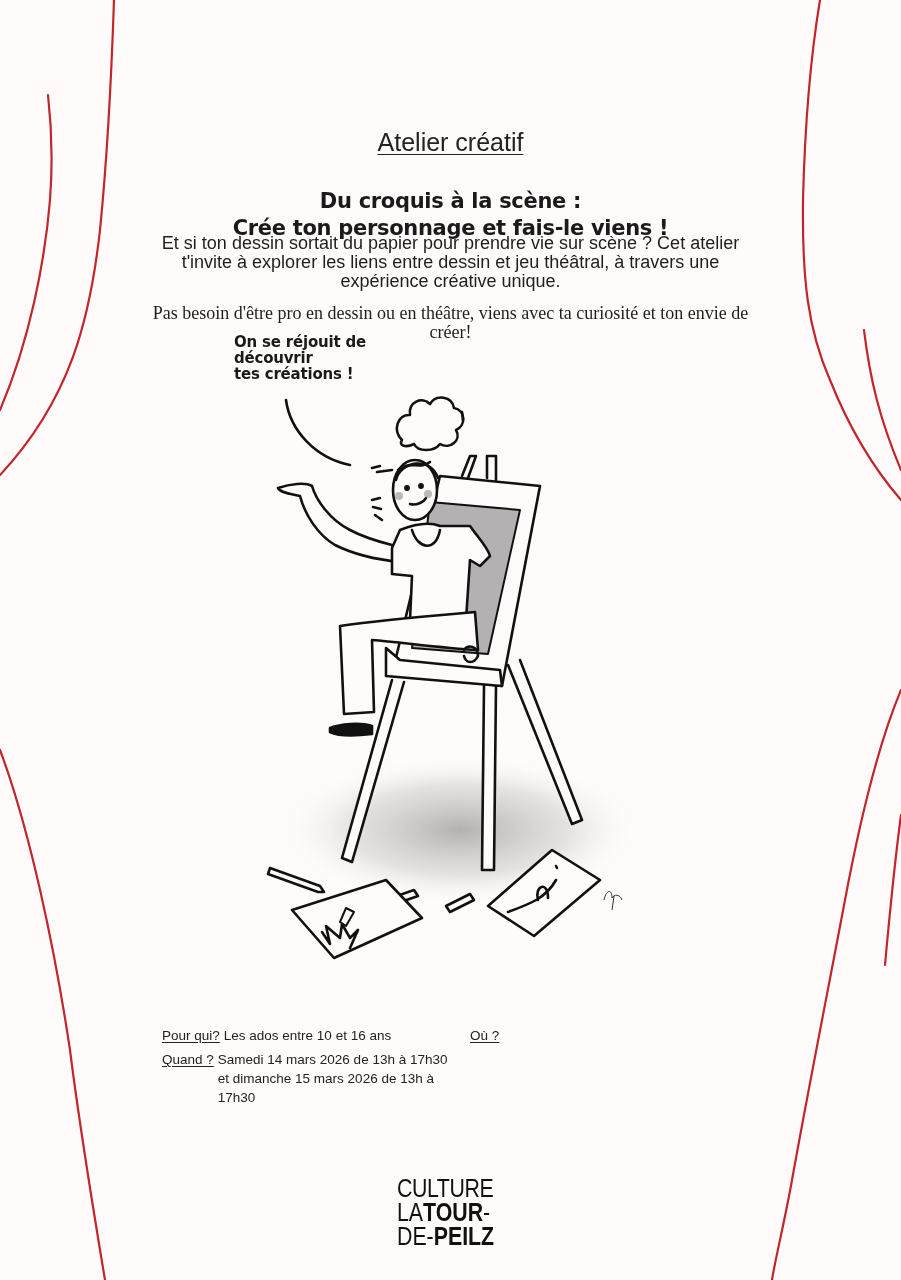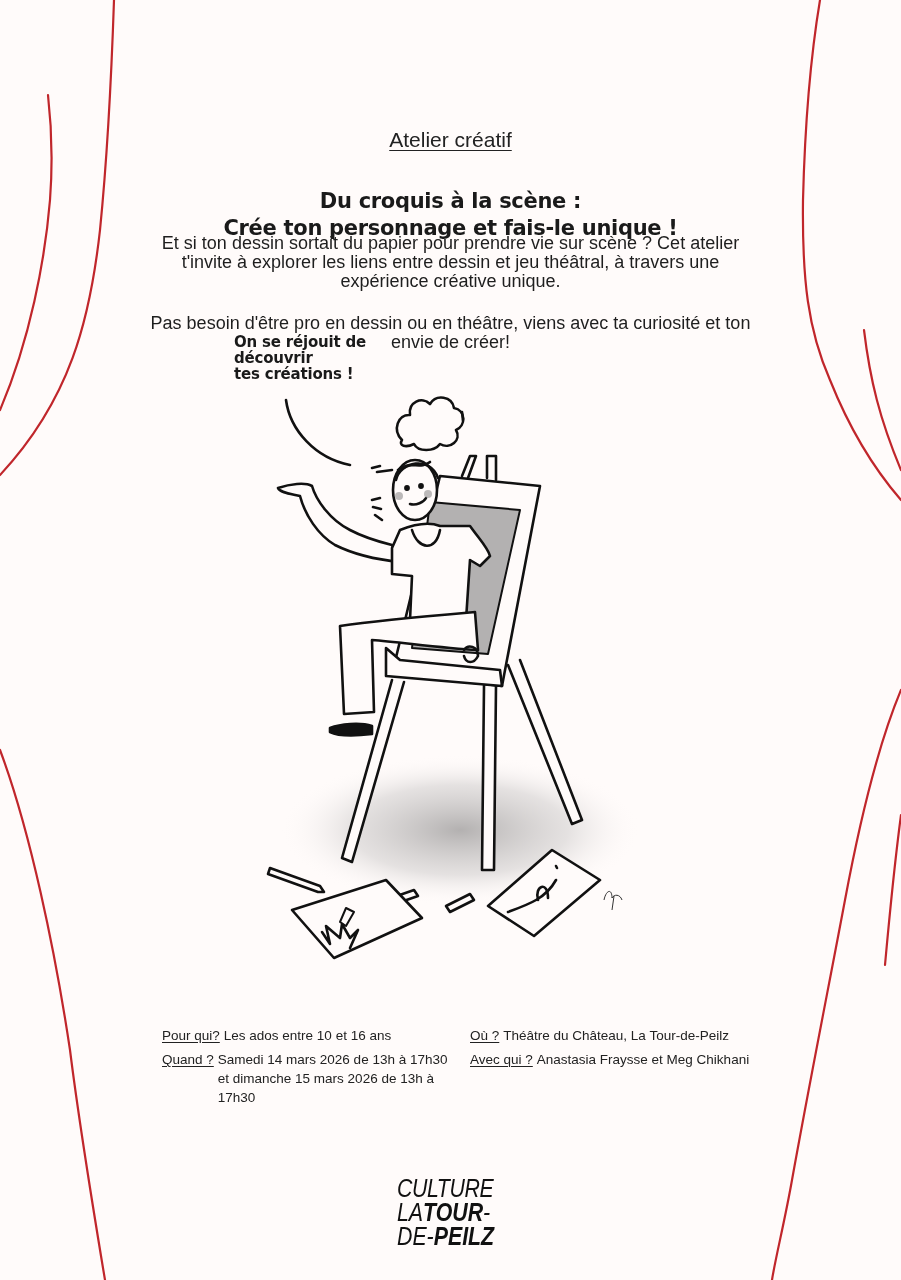--- a/index.html
+++ b/index.html
@@ -5,49 +5,49 @@
   html, body { margin: 0; padding: 0; }
   body {
     width: 901px; height: 1280px; position: relative; overflow: hidden;
     background: #fffbfa;
     font-family: "Liberation Sans", "DejaVu Sans", sans-serif;
     color: #1e1e1e;
   }
   .curtains { position: absolute; left: 0; top: 0; width: 901px; height: 1280px; pointer-events: none; }
   .kicker {
     position: absolute; top: 128px; left: 0; width: 901px; text-align: center;
-    font-size: 21px; text-decoration: underline; text-underline-offset: 3px;
+    font-size: 25px; text-decoration: underline; text-underline-offset: 3px;
     text-decoration-thickness: 1px; color: #222;
   }
   .title {
     position: absolute; top: 164px; left: 0; width: 901px; text-align: center;
     font-family: "DejaVu Sans", sans-serif; font-weight: bold;
     font-size: 21px; line-height: 27px; color: #1a1a1a; letter-spacing: -0.3px; margin-top: 24px;
   }
   .intro {
     position: absolute; top: 234px; left: 150px; width: 601px; text-align: center;
     font-size: 18px; line-height: 19px; color: #1e1e1e;
   }
   .intro p { margin: 0; }
-  .intro p + p { margin-top: 23px; }
+  .intro p + p { margin-top: 13px; font-family: Liberation Serif, serif; }
   .speech {
     position: absolute; top: 334px; left: 216px; width: 190px;
     font-family: "DejaVu Sans", sans-serif; font-weight: bold;
     font-size: 15px; line-height: 16px; color: #1a1a1a; letter-spacing: -0.2px; margin-left: 18px;
   }
   .illustration { position: absolute; left: 260px; top: 380px; width: 380px; height: 600px; }
   .info { position: absolute; top: 1026px; font-size: 13.5px; line-height: 19px; color: #222; }
   .info.left { left: 162px; width: 290px; }
   .info.right { left: 458px; width: 300px; margin-left: 12px; }
   .row { display: flex; margin-bottom: 5px; }
   .lbl { text-decoration: underline; text-underline-offset: 2px; white-space: nowrap; margin-right: 4px; text-align: center; }
   .val { flex: 1; }
   .logo {
     position: absolute; left: 397px; top: 1176px; width: 110px;
-    font-family: "Liberation Sans", sans-serif; color: #111; line-height: 24px; font-style: italic;
+    font-family: "Liberation Sans", sans-serif; color: #111; line-height: 24px;
   }
   .logo .l1 { font-size: 26px; letter-spacing: -0.5px; font-weight: normal; transform: scaleX(0.82); transform-origin: left; display:block; }
   .logo .l2, .logo .l3 { font-size: 26px; display:block; transform: scaleX(0.82); transform-origin: left; white-space: nowrap; }
   .logo b { font-weight: 900; }
 </style>
 </head>
 <body>
 
 <svg class="curtains" viewBox="0 0 901 1280" xmlns="http://www.w3.org/2000/svg">
   <g fill="none" stroke="#c0262b" stroke-width="2.2" stroke-linecap="round">
@@ -65,21 +65,21 @@
     <path d="M901 690 C 880 740, 860 820, 845 900 C 830 980, 810 1080, 792 1180 C 785 1220, 775 1260, 772 1280"></path>
 
     <path d="M901 815 C 895 860, 890 910, 885 965"></path>
   </g>
 </svg>
 
 <div class="kicker">Atelier créatif</div>
 
 <div class="title">
   <div>Du croquis à la scène :</div>
-  <div>Crée ton personnage et fais-le unique !</div>
+  <div>Crée ton personnage et fais-le viens !</div>
 </div>
 
 <div class="intro">
   <p>Et si ton dessin sortait du papier pour prendre vie sur scène ? Cet atelier t'invite à explorer les liens entre dessin et jeu théâtral, à travers une expérience créative unique.</p>
   <p>Pas besoin d'être pro en dessin ou en théâtre, viens avec ta curiosité et ton envie de créer!</p>
 </div>
 
 <div class="speech">
   <div>On se réjouit de découvrir</div>
   <div>tes créations !</div>
@@ -166,25 +166,20 @@
   </div>
   <div class="row">
     <span class="lbl">Quand ?</span>
     <span class="val">Samedi 14 mars 2026 de 13h à 17h30 et dimanche 15 mars 2026 de 13h à 17h30</span>
   </div>
 </div>
 
 <div class="info right">
   <div class="row">
     <span class="lbl">Où ?</span>
-    <span class="val">Théâtre du Château, La Tour-de-Peilz</span>
-  </div>
-  <div class="row">
-    <span class="lbl">Avec qui ?</span>
-    <span class="val">Anastasia Fraysse et Meg Chikhani</span>
   </div>
 </div>
 
 <div class="logo">
   <span class="l1">CULTURE</span>
   <span class="l2"><span>LA</span><b>TOUR</b><span>-</span></span>
   <span class="l3"><span>DE-</span><b>PEILZ</b></span>
 </div>
 
 </body></html>

